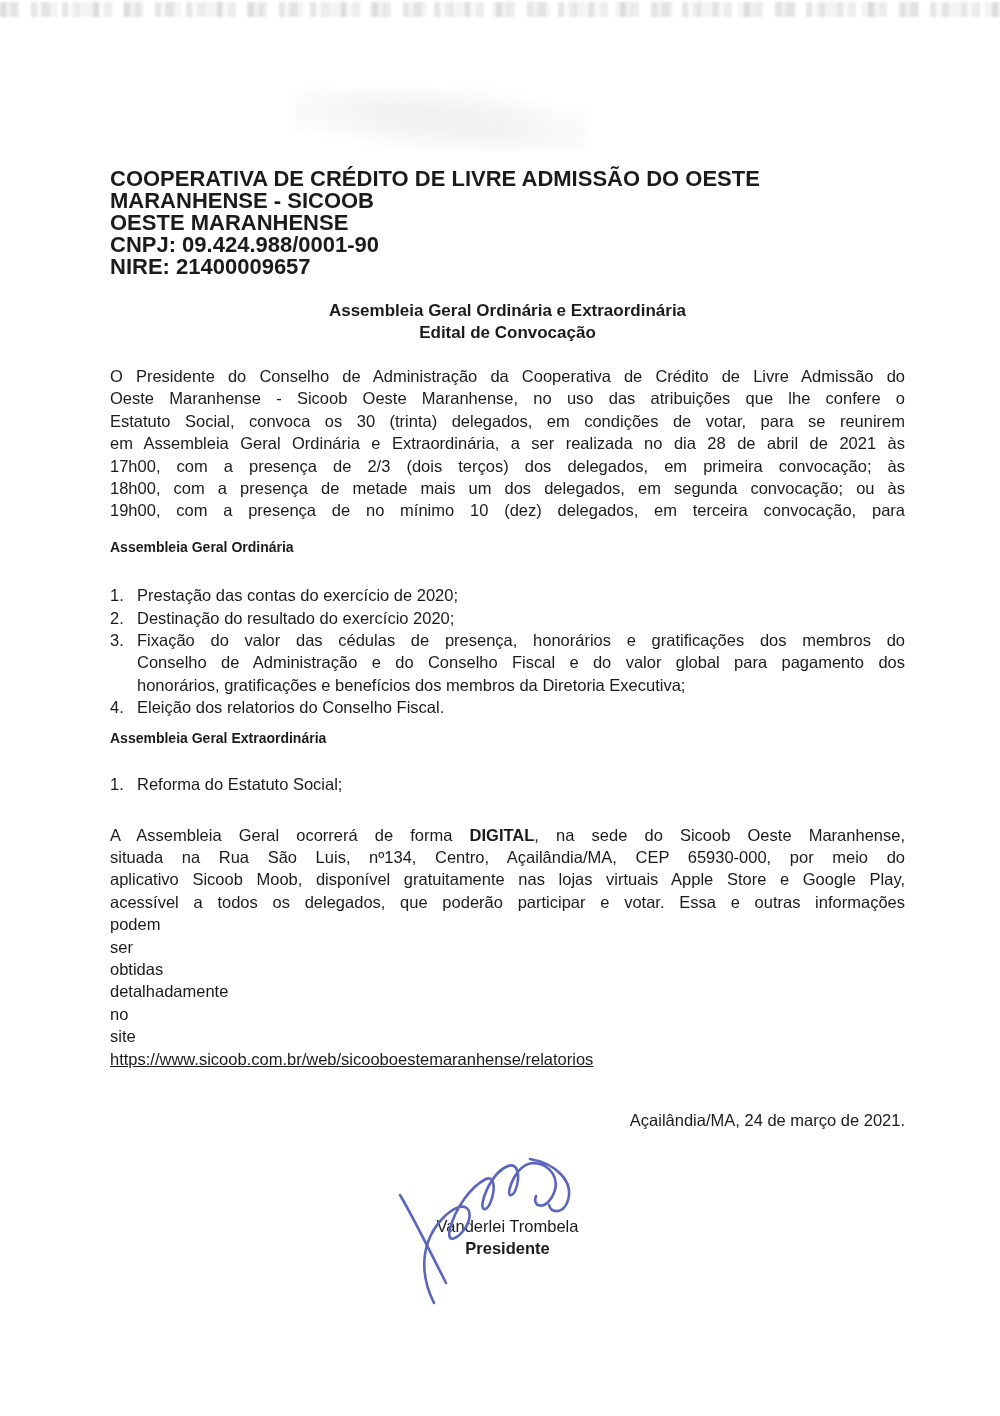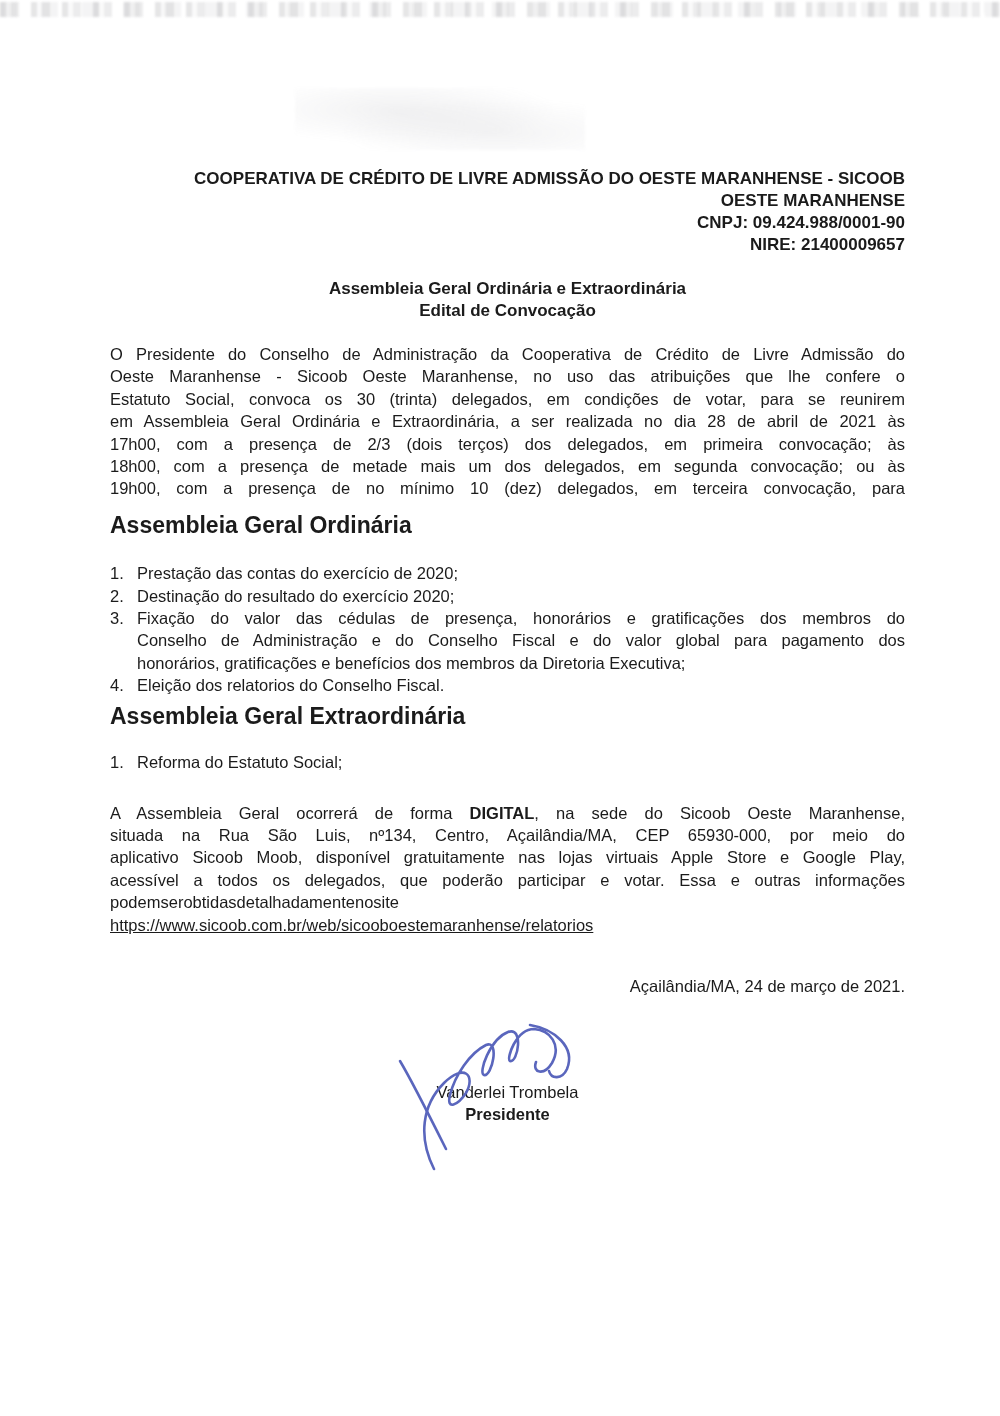--- a/index.html
+++ b/index.html
@@ -33,34 +33,34 @@
     position: absolute; left: 295px; top: 88px; width: 290px; height: 62px;
     background:
       radial-gradient(ellipse at 35% 35%, rgba(120,120,130,0.10), transparent 60%),
       radial-gradient(ellipse at 70% 72%, rgba(120,120,130,0.09), transparent 55%);
     filter: blur(1.5px);
   }
   .content {
     position: absolute; left: 110px; top: 168px; width: 795px;
     font-size: 16.5px; line-height: 22.4px;
   }
-  .doc-header { text-align: right; font-weight: bold; font-size: 17px; line-height: 22px; }
+  .doc-header { text-align: left; font-weight: bold; font-size: 22px; line-height: 22px; }
   .doc-subtitle { text-align: center; font-weight: bold; font-size: 17px; line-height: 22px; margin-top: 22px; }
   .intro { margin-top: 21px; }
   .jl  { text-align: justify; text-align-last: justify; }
   .jll { text-align: justify; text-align-last: left; }
-  .sec-heading { font-weight: bold; font-size: 23px; margin-top: 14px; }
+  .sec-heading { font-weight: bold; font-size: 14px; margin-top: 14px; }
   .sec-heading.second { margin-top: 8px; }
   .olist { margin-top: 26px; }
   .olist.single { margin-top: 24px; }
   .li { display: flex; }
   .li-num { width: 27px; flex: none; }
   .li-text { flex: 1; }
   .para { margin-top: 28px; }
-  .words-line { display: flex; justify-content: flex-start; }
+  .words-line { display: flex; justify-content: center; flex-direction: column; }
   .url-line span { text-decoration: underline; }
   .dateline { text-align: right; margin-top: 39px; }
   .sig-block { position: relative; margin-top: 84px; text-align: center; }
   .sig-name { line-height: 22px; }
   .sig-title { font-weight: bold; line-height: 22px; }
   .sig-svg { position: absolute; left: 272px; top: -62px; pointer-events: none; }
 </style>
 </head>
 <body>
 

